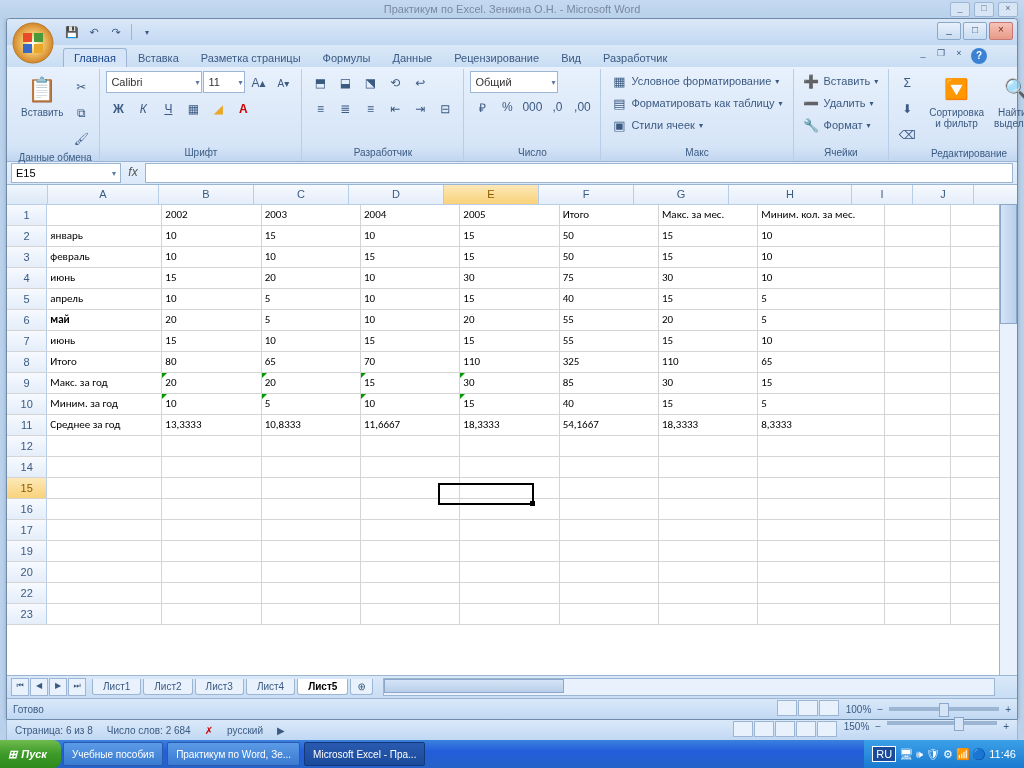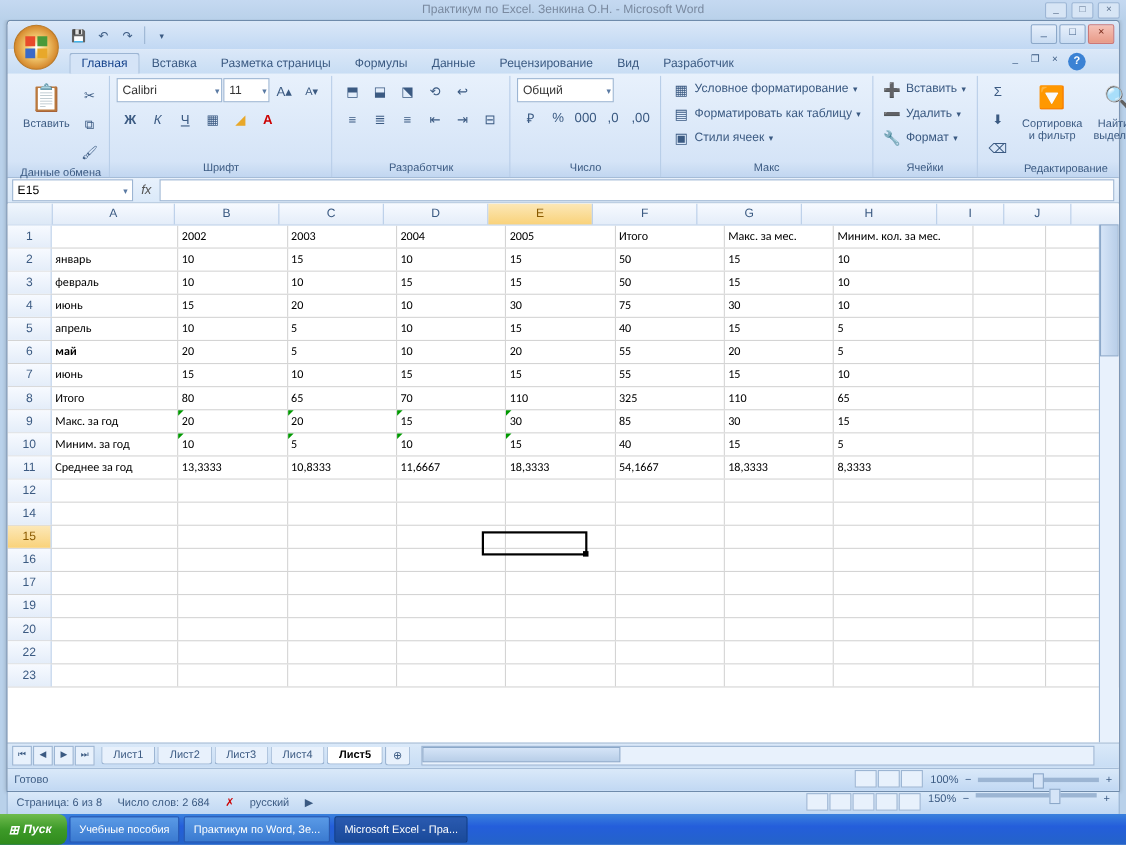--- a/index.html
+++ b/index.html
@@ -634,13 +634,23 @@
 </div>
 
 <div class="taskbar">
   <div class="start">
     <span>⊞</span>
     <span>Пуск</span>
   </div>
   <div class="tb-item">Учебные пособия</div>
     <div class="tb-item">Практикум по Word, Зе...</div>
     <div class="tb-item active">Microsoft Excel - Пра...</div>
+    <div class="tray">
+    <span style="background:#1a4a9a;padding:1px 3px;border:1px solid #fff">RU</span>
+    <span>🖥</span>
+    <span>🕪</span>
+    <span>🛡</span>
+    <span>⚙</span>
+    <span>📶</span>
+    <span>🔵</span>
+    <span>11:46</span>
+  </div>
 </div>
 
 </body></html>

